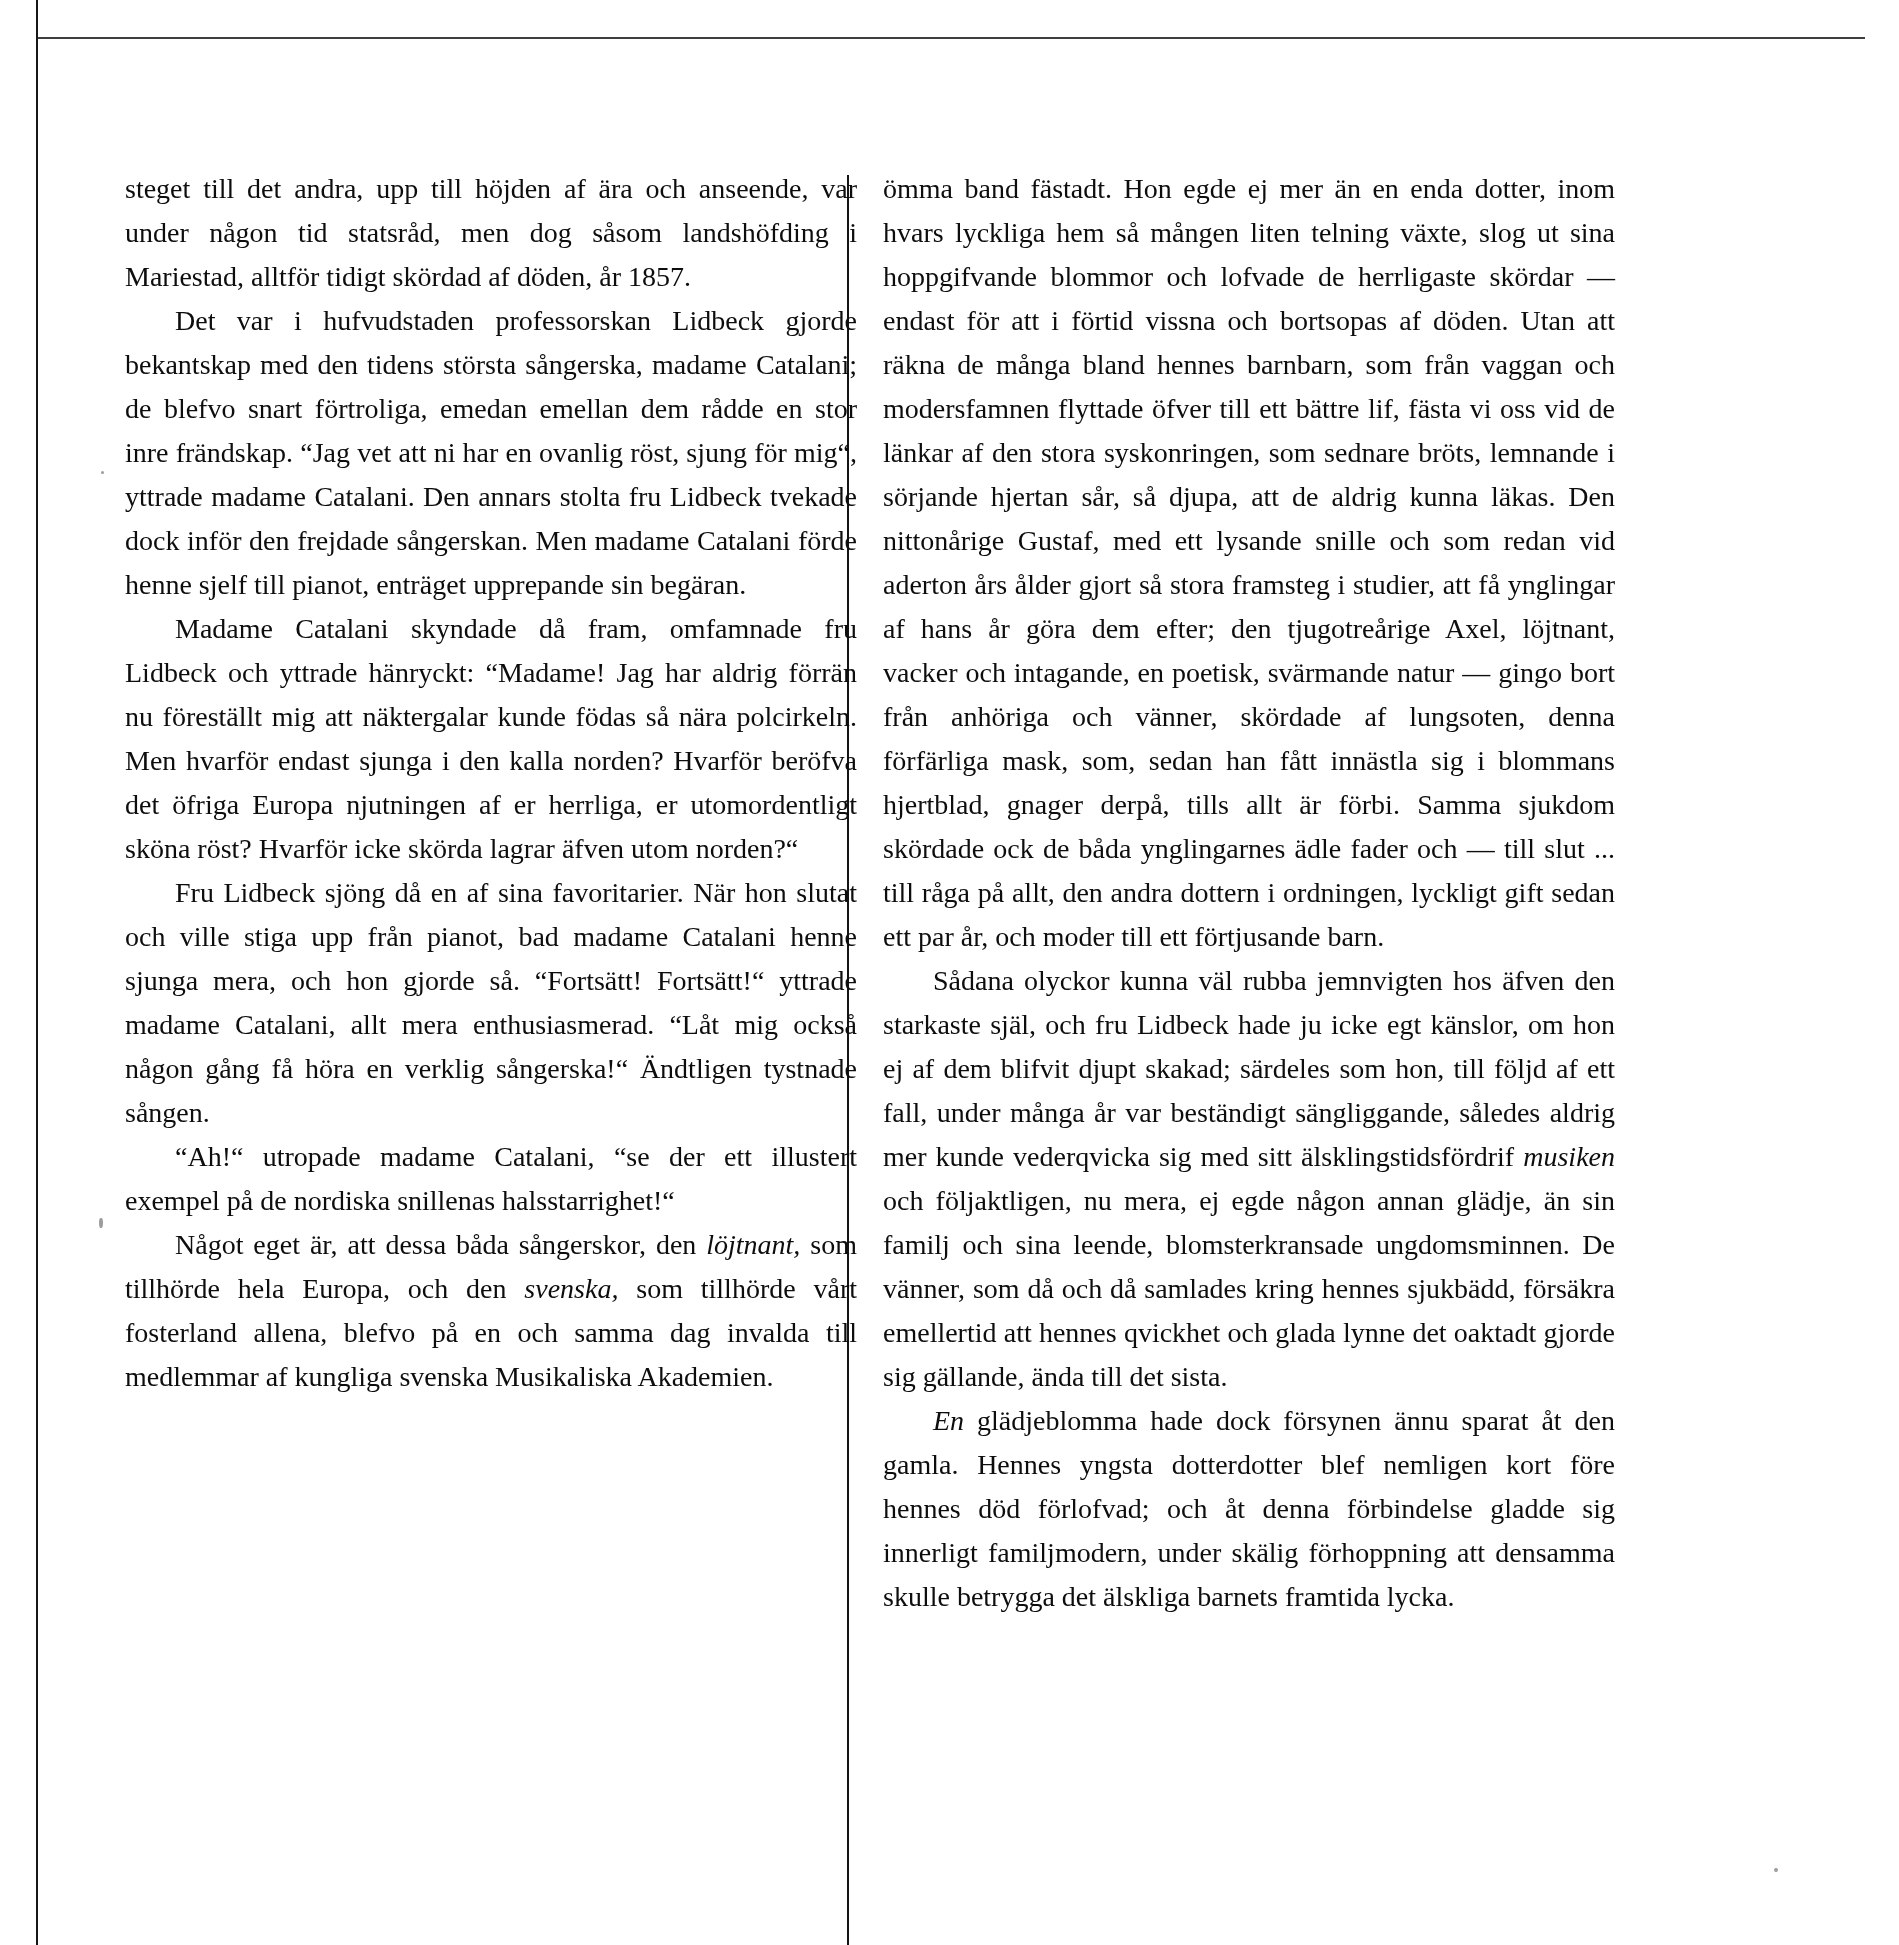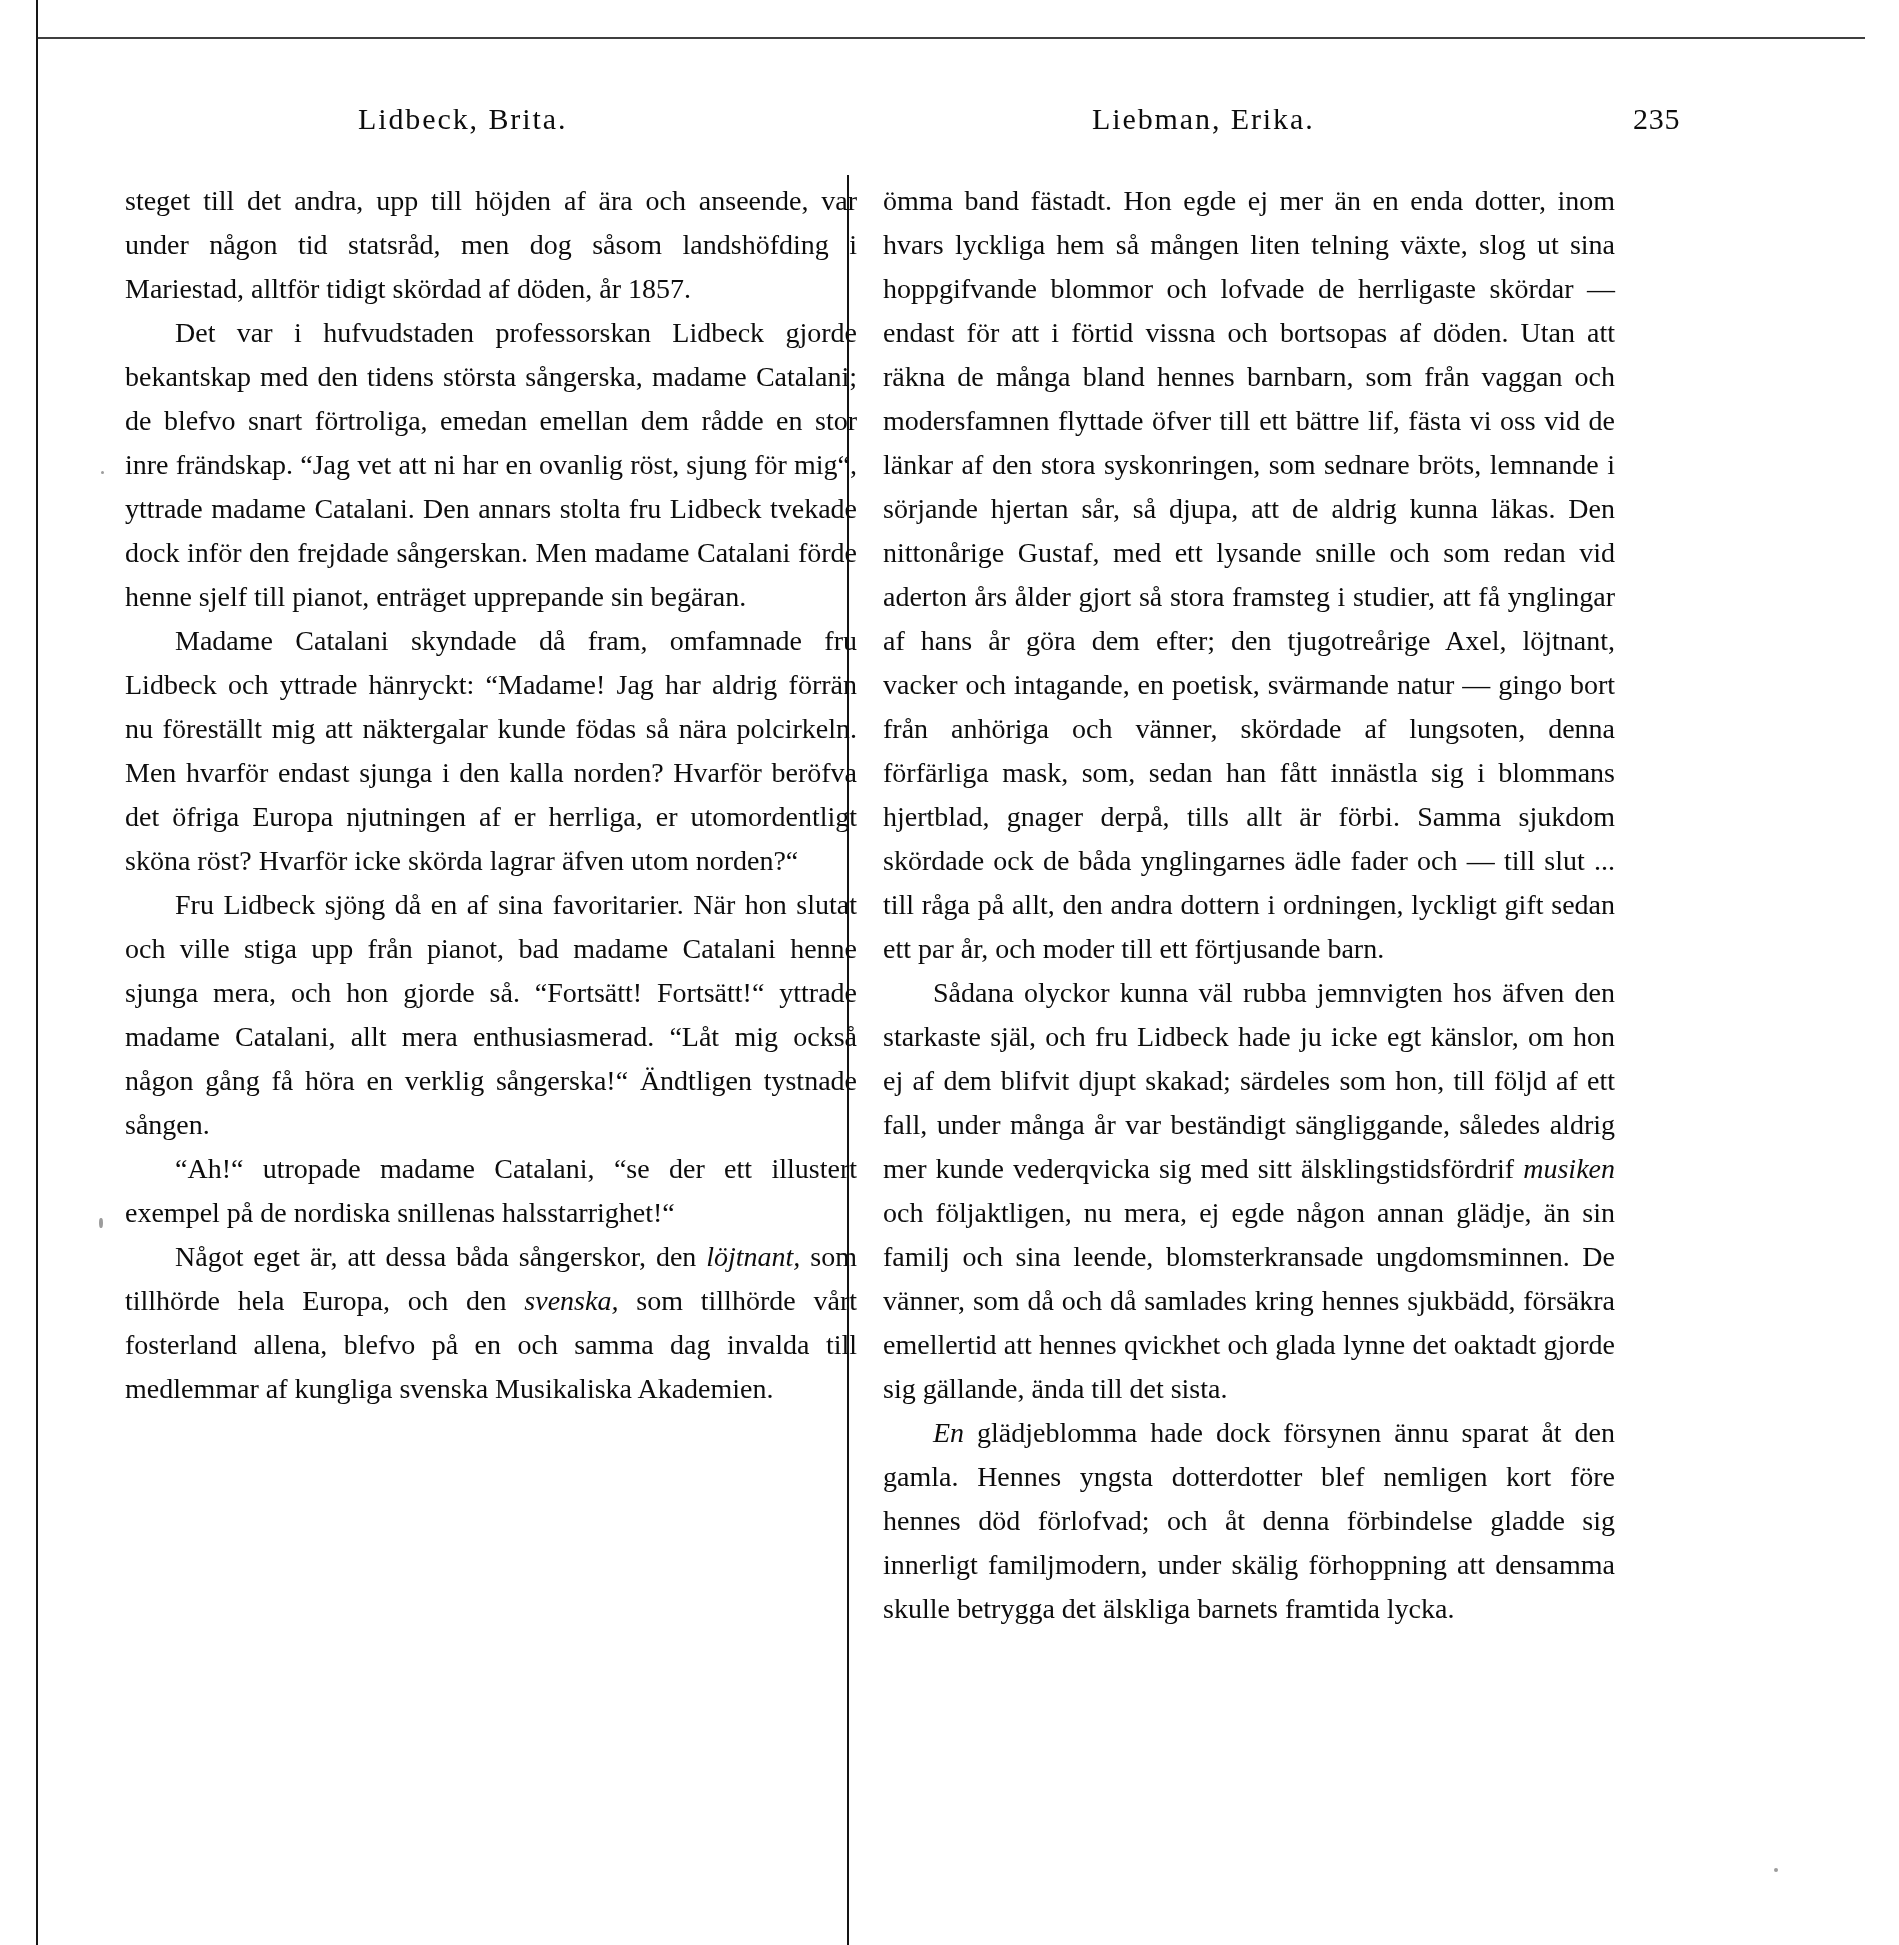--- a/index.html
+++ b/index.html
@@ -81,21 +81,20 @@
   }
   .col {
     position: absolute;
     top: 0;
     width: 732px;
     font-size: 28px;
     line-height: 44px;
     text-align: justify;
     text-justify: inter-word;
     hyphens: none;
-    margin-top: 12px;
   }
   #col-left  { left: 125px; }
   #col-right { left: 883px; }
 
   #col-divider {
     position: absolute;
     left: 847px;
     top: 7.8px;
     width: 1.9px;
     height: 1957px;
@@ -121,25 +120,20 @@
   }
 </style>
 </head>
 <body>
 
 <div id="page">
 
   <div id="rule-left"></div>
   <div id="rule-top"></div>
 
-  <div id="running-head">
-    <div class="rh-left">Lidbeck, Brita.</div>
-    <div class="rh-center">Liebman, Erika.</div>
-    <div class="rh-page">235</div>
-  </div>
 
   <div id="columns">
     <div id="col-divider"></div>
     <div class="col" id="col-left">
         <p>steget till det andra, upp till höjden af ära och anseende, var under någon tid statsråd, men dog såsom landshöfding i Mariestad, alltför tidigt skördad af döden, år 1857.</p>
         <p class="indent">Det var i hufvudstaden professorskan Lidbeck gjorde bekantskap med den tidens största sångerska, madame Catalani; de blefvo snart förtroliga, emedan emellan dem rådde en stor inre frändskap. “Jag vet att ni har en ovanlig röst, sjung för mig“, yttrade madame Catalani. Den annars stolta fru Lidbeck tvekade dock inför den frejdade sångerskan. Men madame Catalani förde henne sjelf till pianot, enträget upprepande sin begäran.</p>
         <p class="indent">Madame Catalani skyndade då fram, omfamnade fru Lidbeck och yttrade hänryckt: “Madame! Jag har aldrig förrän nu föreställt mig att näktergalar kunde födas så nära polcirkeln. Men hvarför endast sjunga i den kalla norden? Hvarför beröfva det öfriga Europa njutningen af er herrliga, er utomordentligt sköna röst? Hvarför icke skörda lagrar äfven utom norden?“</p>
         <p class="indent">Fru Lidbeck sjöng då en af sina favoritarier. När hon slutat och ville stiga upp från pianot, bad madame Catalani henne sjunga mera, och hon gjorde så. “Fortsätt! Fortsätt!“ yttrade madame Catalani, allt mera enthusiasmerad. “Låt mig också någon gång få höra en verklig sångerska!“ Ändtligen tystnade sången.</p>
         <p class="indent">“Ah!“ utropade madame Catalani, “se der ett illustert exempel på de nordiska snillenas halsstarrighet!“</p>
         <p class="indent">Något eget är, att dessa båda sångerskor, den <span class="it">löjtnant,</span> som tillhörde hela Europa, och den <span class="it">svenska,</span> som tillhörde vårt fosterland allena, blefvo på en och samma dag invalda till medlemmar af kungliga svenska Musikaliska Akademien.</p>

